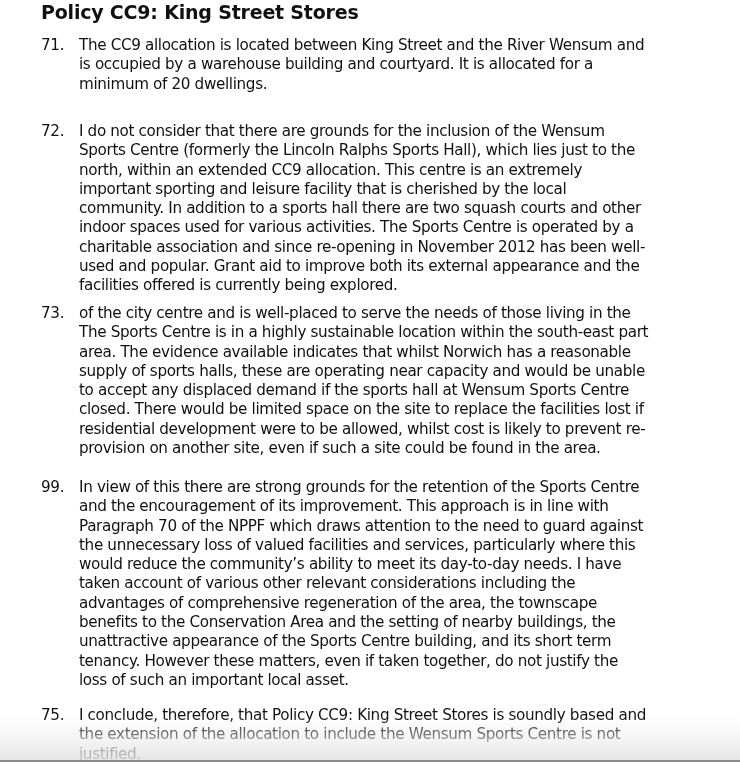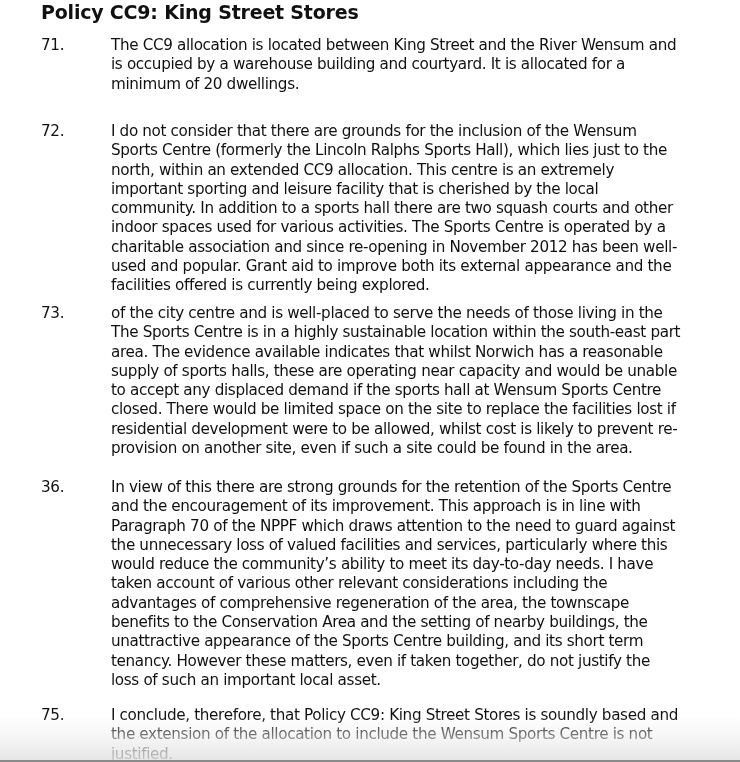--- a/index.html
+++ b/index.html
@@ -45,21 +45,20 @@
       left: 0;
       top: 0;
     }
     .para .text {
       margin-left: 38px;
       display: block;
     }
     .line {
       display: block;
       white-space: nowrap;
-      margin-left: 32px;
     }
     .fade {
       position: absolute;
       left: 0;
       top: 716px;
       width: 740px;
       height: 44px;
       background: linear-gradient(to bottom, rgba(255,255,255,0) 0%, rgba(236,236,236,0.6) 55%, rgba(226,226,226,0.85) 100%);
       pointer-events: none;
     }
@@ -110,21 +109,21 @@
       <span class="line">area. The evidence available indicates that whilst Norwich has a reasonable</span>
       <span class="line">supply of sports halls, these are operating near capacity and would be unable</span>
       <span class="line">to accept any displaced demand if the sports hall at Wensum Sports Centre</span>
       <span class="line">closed. There would be limited space on the site to replace the facilities lost if</span>
       <span class="line">residential development were to be allowed, whilst cost is likely to prevent re-</span>
       <span class="line">provision on another site, even if such a site could be found in the area.</span>
     </div>
   </div>
 
   <div class="para" style="top:478px;">
-    <span class="num">36.</span>
+    <span class="num">99.</span>
     <div class="text">
       <span class="line">In view of this there are strong grounds for the retention of the Sports Centre</span>
       <span class="line">and the encouragement of its improvement. This approach is in line with</span>
       <span class="line">Paragraph 70 of the NPPF which draws attention to the need to guard against</span>
       <span class="line">the unnecessary loss of valued facilities and services, particularly where this</span>
       <span class="line">would reduce the community’s ability to meet its day-to-day needs. I have</span>
       <span class="line">taken account of various other relevant considerations including the</span>
       <span class="line">advantages of comprehensive regeneration of the area, the townscape</span>
       <span class="line">benefits to the Conservation Area and the setting of nearby buildings, the</span>
       <span class="line">unattractive appearance of the Sports Centre building, and its short term</span>

